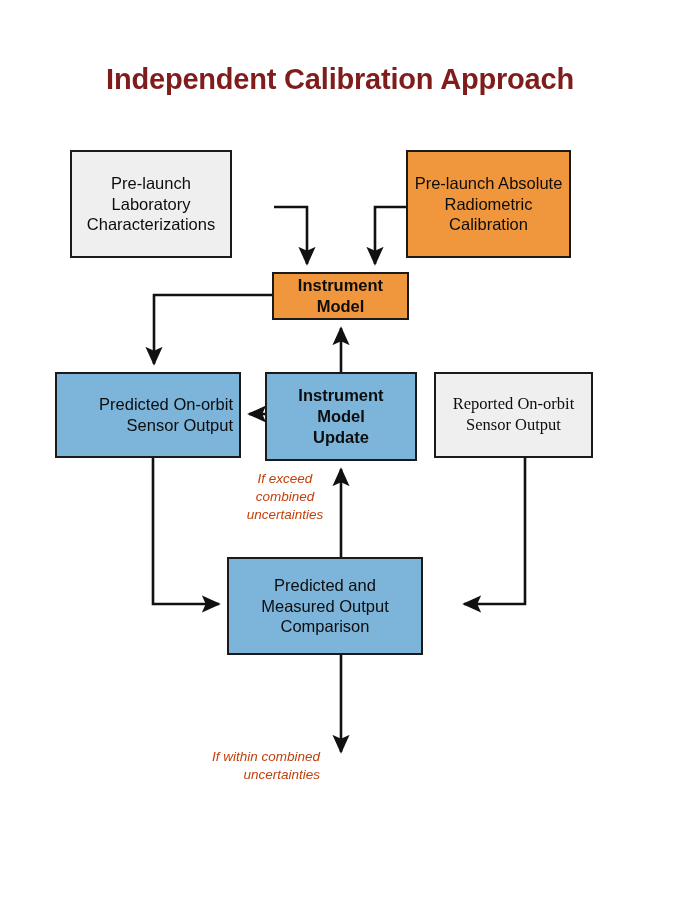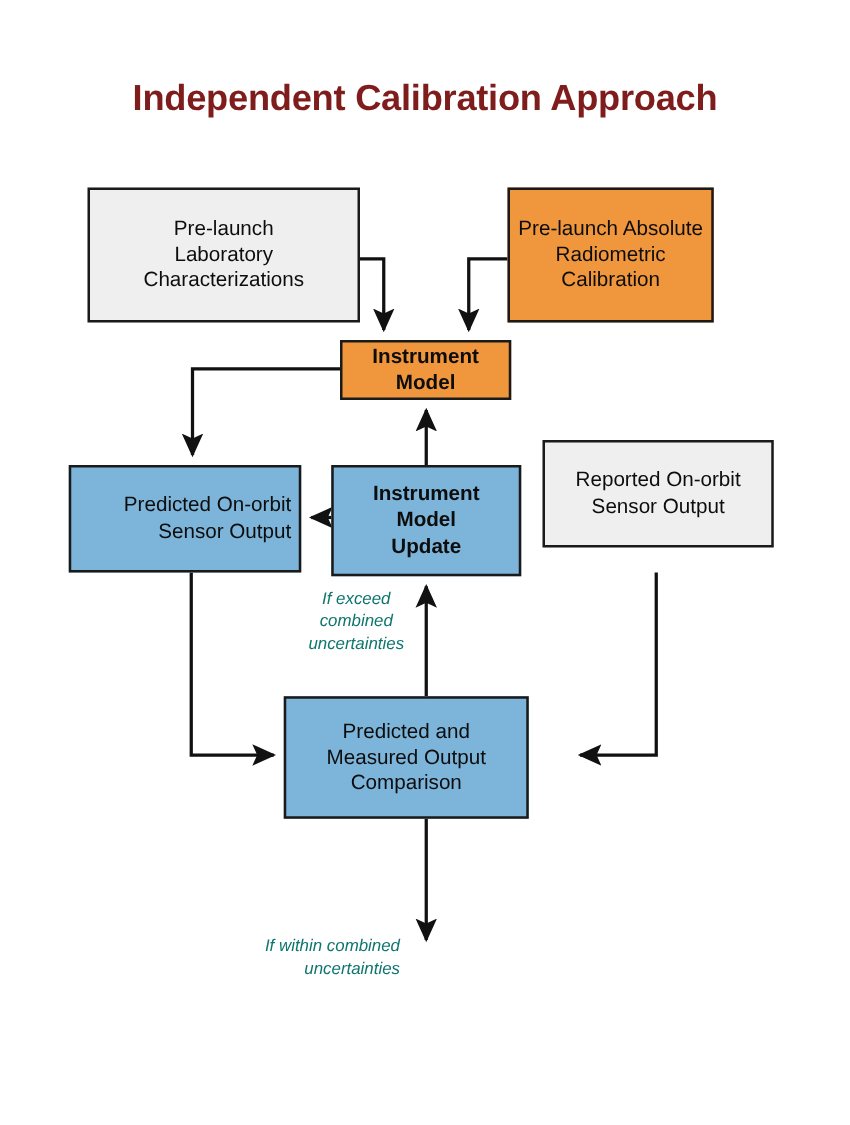--- a/index.html
+++ b/index.html
@@ -50,35 +50,35 @@
     line-height: 1.26;
     font-size: 16.5px;
     color: #0d0d0d;
     padding: 2px 6px;
     z-index: 2;
   }
   .node.bold { font-weight: bold; }
   .node .txt { display: block; width: 100%; white-space: pre-line; }
 
   
-  #node-prelaunch-lab      { left: 70px;  top: 150px; width: 218px; height: 108px; }
+  #node-prelaunch-lab      { left: 70px;  top: 150px; width: 162px; height: 108px; }
   #node-prelaunch-abs      { left: 406px; top: 150px; width: 165px; height: 108px; }
   #node-instrument-model   { left: 272px; top: 272px; width: 137px; height: 48px;  }
   #node-predicted-output   { left: 55px;  top: 372px; width: 186px; height: 86px; text-align: right;  }
   #node-model-update       { left: 265px; top: 372px; width: 152px; height: 89px;  }
-  #node-reported-output    { left: 434px; top: 352px; width: 185px; height: 86px;  }
+  #node-reported-output    { left: 434px; top: 372px; width: 159px; height: 86px; font-family: Liberation Serif, serif;  }
   #node-comparison         { left: 227px; top: 557px; width: 196px; height: 98px;  }
   #node-absolute-transfer  { left: 227px; top: 760px; width: 229px; height: 63px;  }
 
   .edge-label {
     position: absolute;
     font-style: italic;
     font-size: 13.5px;
     line-height: 1.35;
-    color: #0f766e;
+    color: #c2410c;
     white-space: pre-line;
     z-index: 3;
   }
   #label-if-exceed  { left: 243px; top: 470px; width: 84px; text-align: center; }
   #label-if-within  { left: 178px; top: 708px; width: 142px; text-align: right; margin-top: 40px; }
 </style>
 </head>
 <body>
 
 <div id="canvas">

